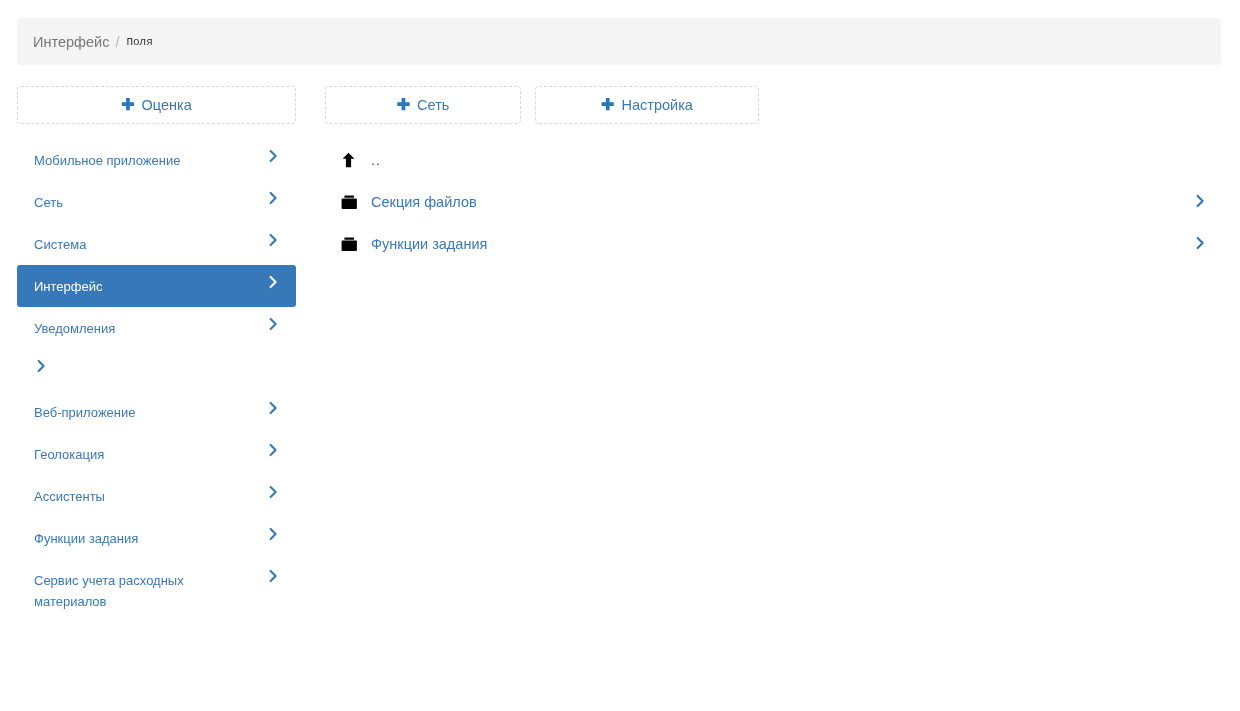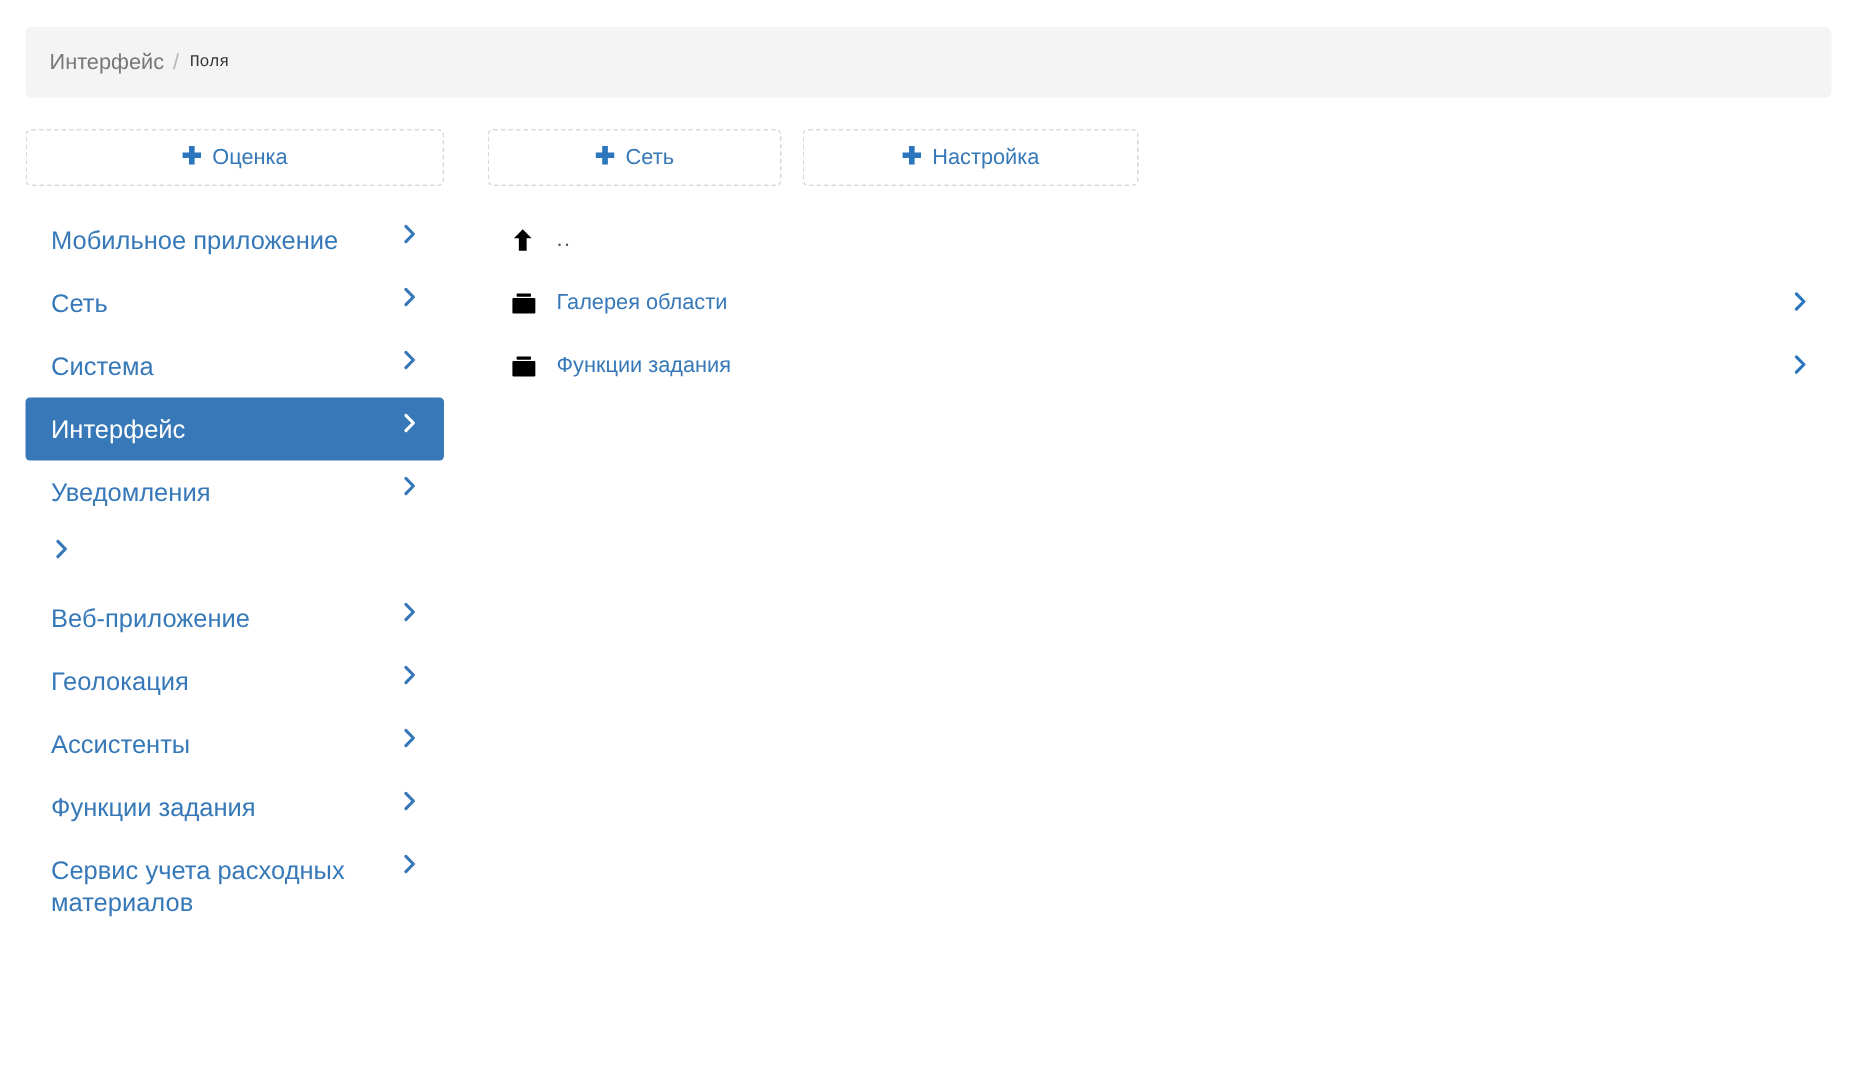--- a/index.html
+++ b/index.html
@@ -83,21 +83,21 @@
   .side-item {
     position: relative;
     display: flex;
     align-items: flex-start;
     justify-content: space-between;
     min-height: 42px;
     padding: 0 16px 0 17px;
     box-sizing: border-box;
     border-radius: 3px;
     color: #3779b8;
-    font-size: 17px;
+    font-size: 13px;
     cursor: pointer;
     user-select: none;
   }
   .side-item .side-label {
     line-height: 21px;
     padding-top: 11px;
     padding-bottom: 10px;
     padding-right: 8px;
     max-width: 212px;
   }
@@ -270,21 +270,21 @@
       </span>
       <span class="file-name">..</span>
     </div>
     <div class="file-row">
       <span class="file-icon">
         <svg width="17" height="15" viewBox="0 0 17 15" xmlns="http://www.w3.org/2000/svg">
           <rect x="3.4" y="0.6" width="9.6" height="2.2" rx="0.4" fill="currentColor"></rect>
           <rect x="0.6" y="3.6" width="15.3" height="10.4" rx="0.8" fill="currentColor"></rect>
         </svg>
       </span>
-      <span class="file-name">Галерея области</span>
+      <span class="file-name">Секция файлов</span>
       <span class="file-chev"><svg width="14" height="14" viewBox="0 0 14 14" fill="none" xmlns="http://www.w3.org/2000/svg">
           <path d="M4.6 1.9 L9.6 7 L4.6 12.1" stroke="#2c76bd" stroke-width="2.1" stroke-linecap="round" stroke-linejoin="round"></path>
         </svg></span>
     </div>
     <div class="file-row">
       <span class="file-icon">
         <svg width="17" height="15" viewBox="0 0 17 15" xmlns="http://www.w3.org/2000/svg">
           <rect x="3.4" y="0.6" width="9.6" height="2.2" rx="0.4" fill="currentColor"></rect>
           <rect x="0.6" y="3.6" width="15.3" height="10.4" rx="0.8" fill="currentColor"></rect>
         </svg>

